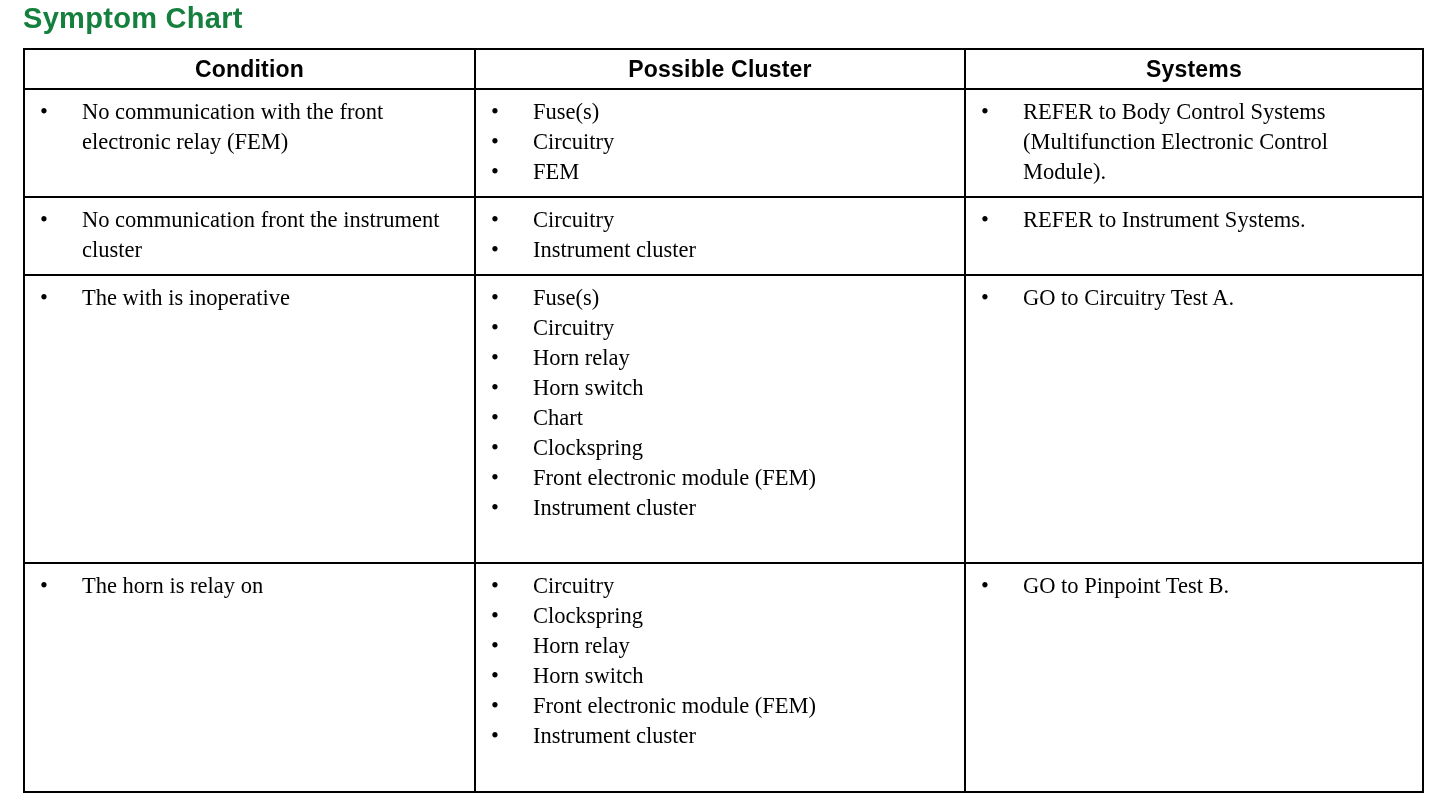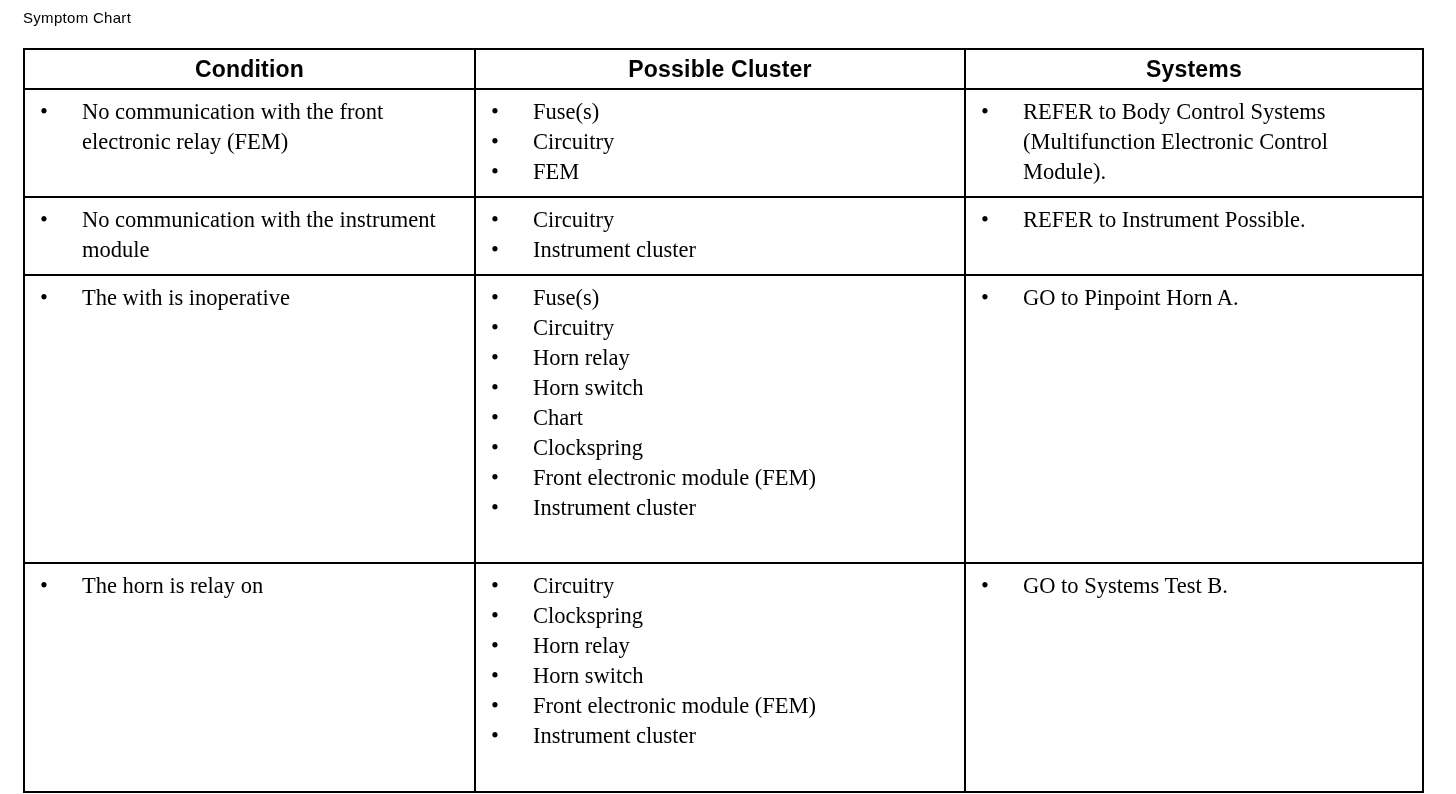--- a/index.html
+++ b/index.html
@@ -21,25 +21,25 @@
     width: 1456px;
     height: 794px;
     box-sizing: border-box;
   }
 
   .page-title {
     position: absolute;
     left: 23px;
     top: 4px;
     font-family: "Liberation Sans", "DejaVu Sans", sans-serif;
-    font-weight: normal;
-    font-size: 15px;
+    font-weight: bold;
+    font-size: 29px;
     letter-spacing: 0.3px;
     line-height: 28px;
-    color: #000000;
+    color: #15803d;
     white-space: nowrap;
   }
 
   .symptom-table {
     position: absolute;
     left: 23px;
     top: 48px;
     width: 1399px;
     border-collapse: collapse;
     table-layout: fixed;
@@ -155,41 +155,41 @@
                 <span class="item-text">REFER to Body Control Systems (Multifunction Electronic Control Module).</span>
               </li>
             </ul>
           </td>
         </tr>
         <tr class="row-2">
           <td>
             <ul class="cell-list">
               <li>
                 <span class="bullet">•</span>
-                <span class="item-text">No communication with the instrument module</span>
+                <span class="item-text">No communication front the instrument cluster</span>
               </li>
             </ul>
           </td>
           <td>
             <ul class="cell-list">
               <li>
                 <span class="bullet">•</span>
                 <span class="item-text">Circuitry</span>
               </li>
               <li>
                 <span class="bullet">•</span>
                 <span class="item-text">Instrument cluster</span>
               </li>
             </ul>
           </td>
           <td>
             <ul class="cell-list">
               <li>
                 <span class="bullet">•</span>
-                <span class="item-text">REFER to Instrument Possible.</span>
+                <span class="item-text">REFER to Instrument Systems.</span>
               </li>
             </ul>
           </td>
         </tr>
         <tr class="row-3">
           <td>
             <ul class="cell-list">
               <li>
                 <span class="bullet">•</span>
                 <span class="item-text">The with is inoperative</span>
@@ -229,21 +229,21 @@
               <li>
                 <span class="bullet">•</span>
                 <span class="item-text">Instrument cluster</span>
               </li>
             </ul>
           </td>
           <td>
             <ul class="cell-list">
               <li>
                 <span class="bullet">•</span>
-                <span class="item-text">GO to Pinpoint Horn A.</span>
+                <span class="item-text">GO to Circuitry Test A.</span>
               </li>
             </ul>
           </td>
         </tr>
         <tr class="row-4">
           <td>
             <ul class="cell-list">
               <li>
                 <span class="bullet">•</span>
                 <span class="item-text">The horn is relay on</span>
@@ -275,21 +275,21 @@
               <li>
                 <span class="bullet">•</span>
                 <span class="item-text">Instrument cluster</span>
               </li>
             </ul>
           </td>
           <td>
             <ul class="cell-list">
               <li>
                 <span class="bullet">•</span>
-                <span class="item-text">GO to Systems Test B.</span>
+                <span class="item-text">GO to Pinpoint Test B.</span>
               </li>
             </ul>
           </td>
         </tr>
       </tbody>
   </table>
 
 </div>
 
 </body></html>

